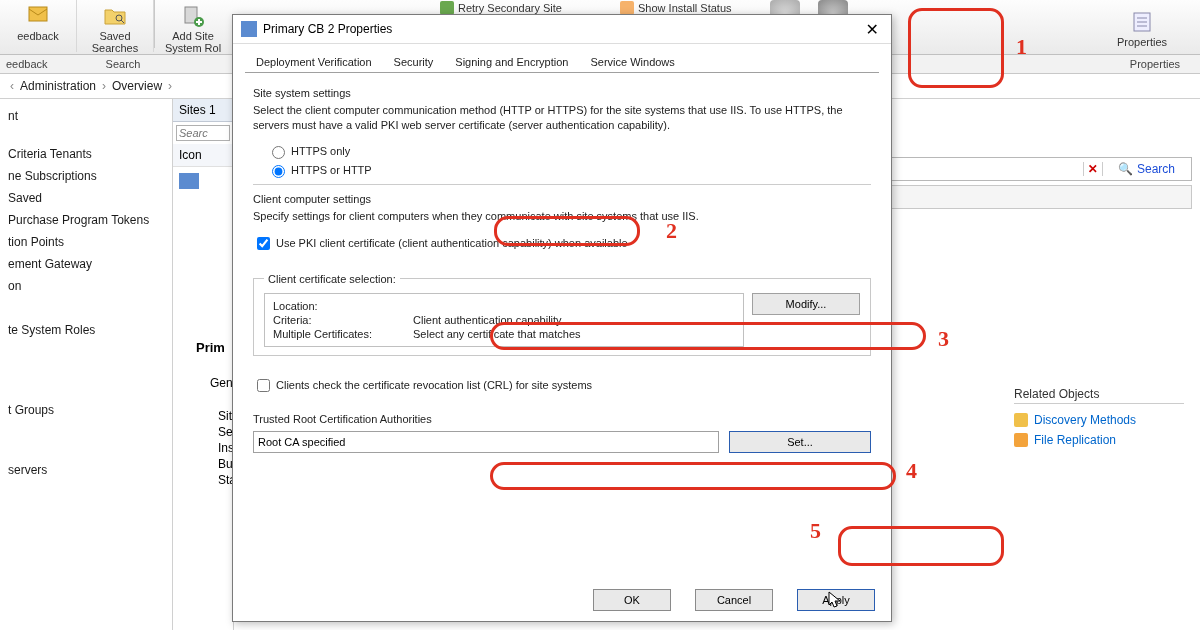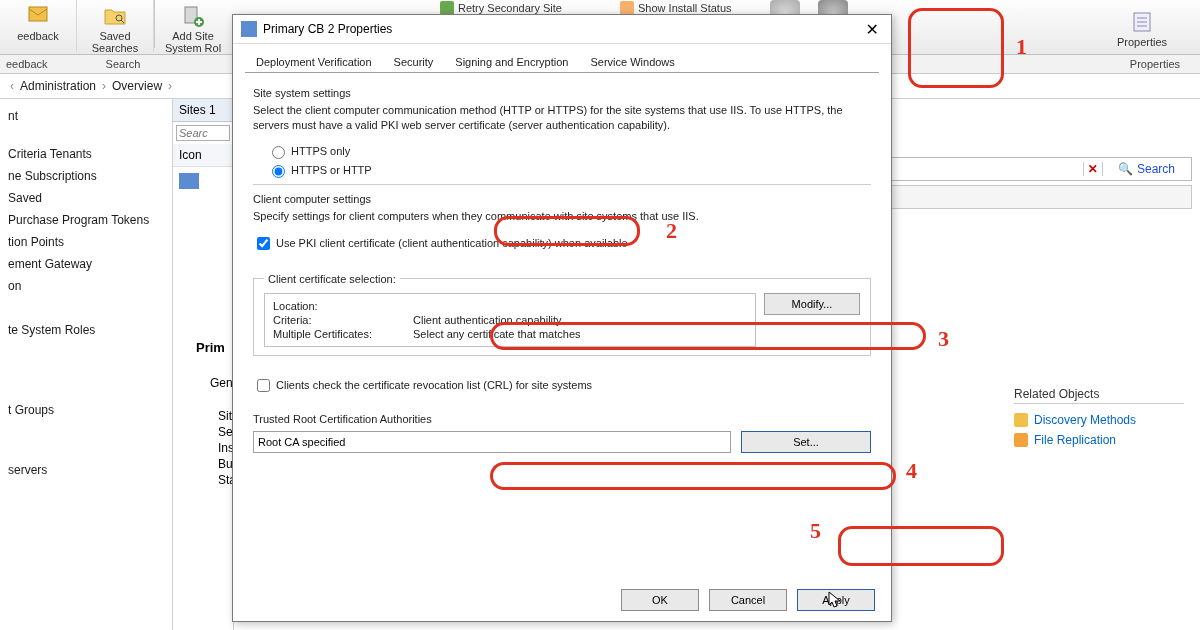--- a/index.html
+++ b/index.html
@@ -40,27 +40,27 @@
 .tabrow{display:flex;width:100%}
 .tabline{border-bottom:1px solid #a0a0a0;margin:0 12px}
 .dlg-body{padding:10px 20px;font-size:11px;color:#222}
 .section-title{font-size:11px;margin:4px 0 4px 0}
 .desc{font-size:11px;color:#222;line-height:1.35;margin-bottom:10px}
 .radio-row{display:flex;align-items:center;margin:3px 0 3px 14px;font-size:11px}
 .radio-row input{margin-right:6px}
 fieldset{border:1px solid #c8c8c8;margin:20px 0;padding:8px 10px}
 legend{font-size:11px;padding:0 4px}
 .cert-box{border:1px solid #c0c0c0;padding:6px 8px;font-size:11px;display:grid;grid-template-columns:140px 1fr;row-gap:2px}
-.modify{float:right;width:96px;height:22px;border:1px solid #a0a0a0;background:#e9e9e9;font-size:11px;margin-left:8px}
+.modify{float:right;width:108px;height:22px;border:1px solid #a0a0a0;background:#e9e9e9;font-size:11px;margin-left:8px}
 .chk-row{display:flex;align-items:center;font-size:11px;margin:4px 0}
 .chk-row input{margin-right:6px}
 .rootca{display:flex;align-items:flex-end;margin-top:6px}
 .rootca input[type=text]{flex:1;height:18px;border:1px solid #a0a0a0;padding:1px 4px;font-size:11px;background:#fff}
-.setbtn{width:130px;height:22px;border:1px solid #2a5db0;background:#e9e9e9;margin-left:10px;font-size:11px}
-.dlg-buttons{position:absolute;bottom:10px;right:16px;display:flex;gap:10px}
+.setbtn{width:142px;height:22px;border:1px solid #2a5db0;background:#e9e9e9;margin-left:10px;font-size:11px}
+.dlg-buttons{position:absolute;bottom:10px;right:16px;display:flex;gap:24px}
 .dlg-buttons button{width:78px;height:22px;border:1px solid #8a8a8a;background:#e9e9e9;font-size:11px}
 .dlg-buttons button.primary{border:1px solid #2a5db0}
 
 .anno{position:absolute;border:3px solid #e03020;border-radius:14px;z-index:20;pointer-events:none}
 .anno-label{position:absolute;color:#e03020;font-weight:bold;font-size:22px;font-family:Georgia,serif;z-index:21;pointer-events:none}
 .cursor{position:absolute;width:14px;height:18px;z-index:30}
 .prim-label{position:absolute;left:196px;top:340px;font-weight:bold;font-size:13px}
 .gen-label{position:absolute;left:210px;top:376px;font-size:12px}
 .sist{position:absolute;left:218px;top:408px;font-size:12px;line-height:16px}
 .smallmenu{position:absolute;left:440px;top:0;font-size:11px;color:#333}

